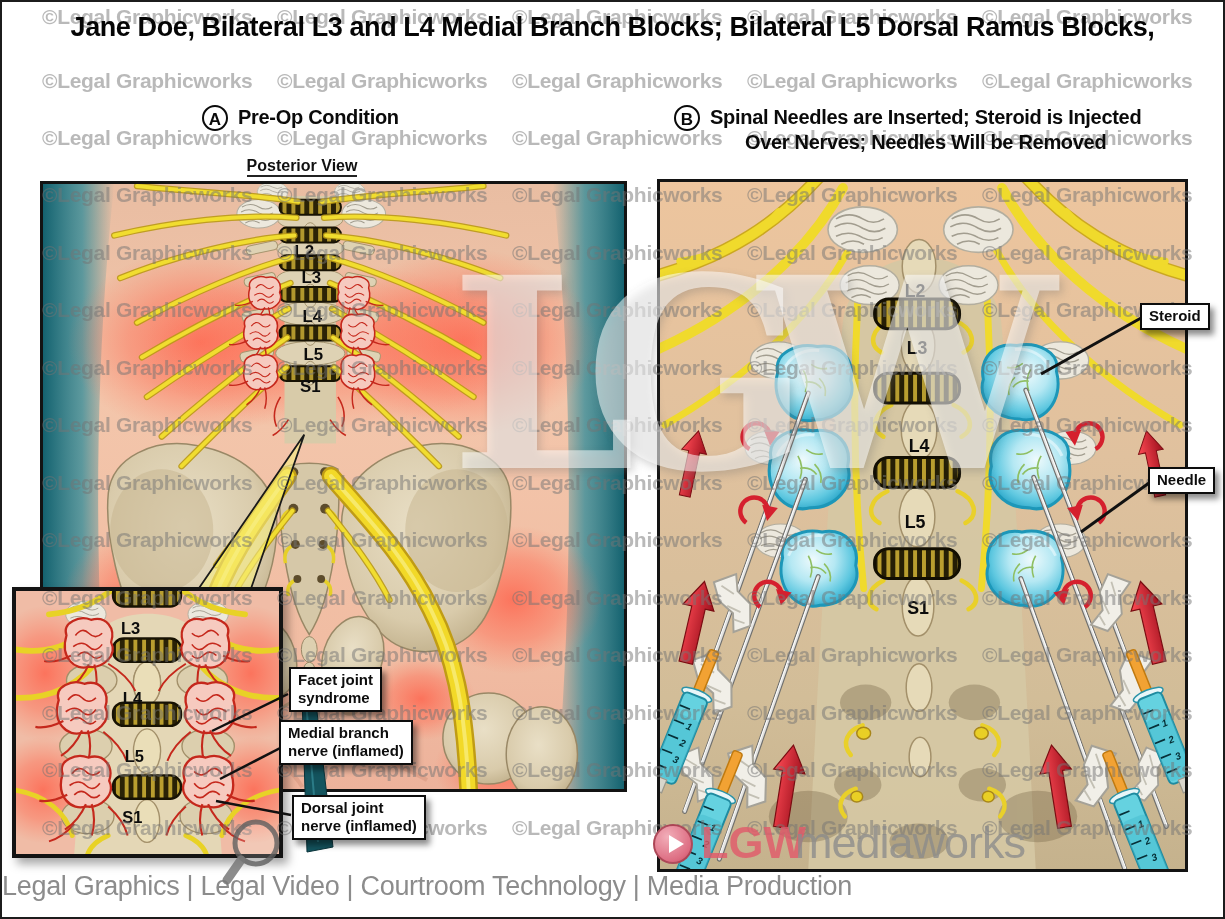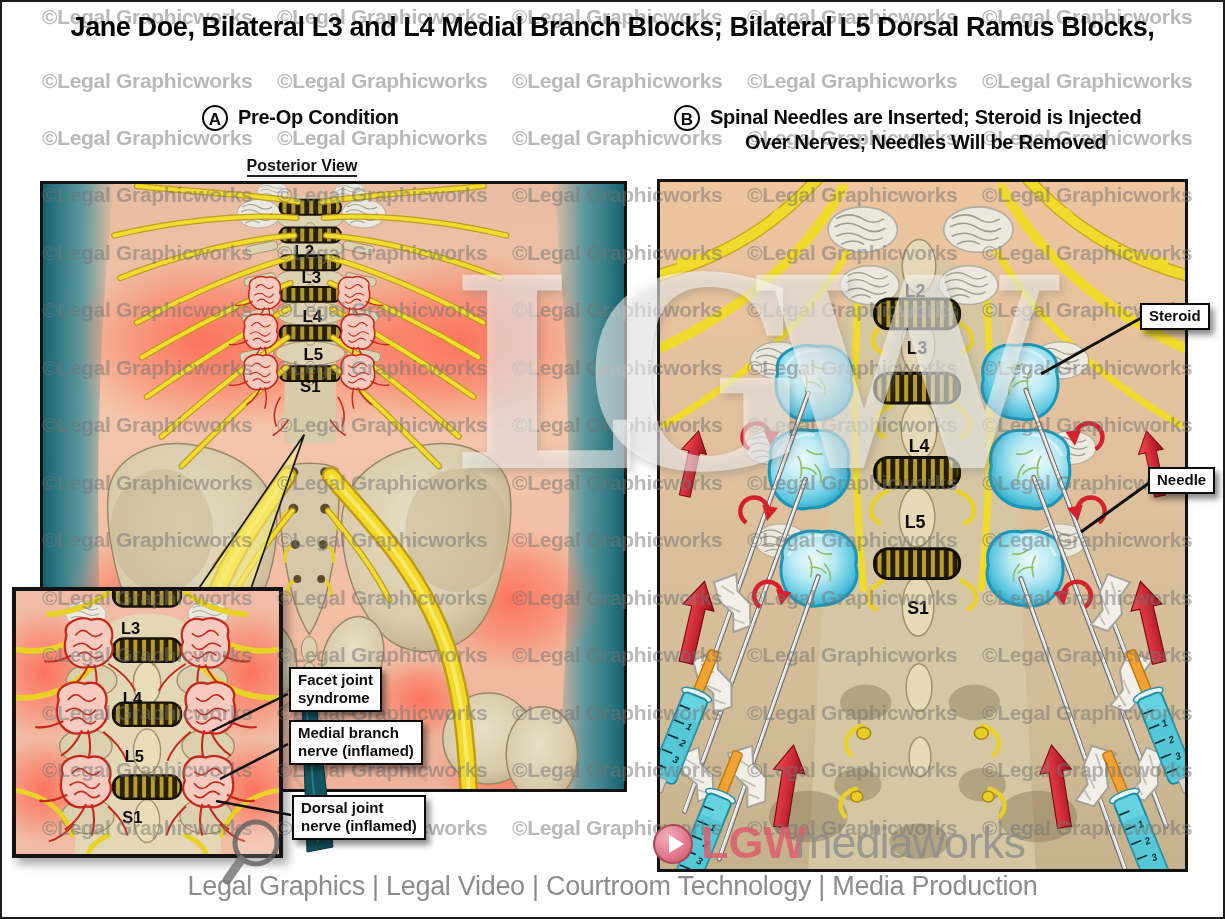--- a/index.html
+++ b/index.html
@@ -44,21 +44,21 @@
   #logo-legal{left:281px;top:818px;font-size:45px;font-weight:bold;letter-spacing:1px;color:rgba(231,117,128,0.82);}
   #logo-gw{left:405px;top:818px;font-size:45px;font-weight:400;letter-spacing:-1px;color:rgba(138,138,138,0.78);}
   #logo-lgw{left:699px;top:818px;font-size:45px;font-weight:bold;letter-spacing:0;color:rgba(224,90,106,0.82);}
   #logo-mw{left:793px;top:818px;font-size:45px;font-weight:400;letter-spacing:-1px;color:rgba(138,138,138,0.78);}
   #playbtn{position:absolute;left:651px;top:822px;width:40px;height:40px;border-radius:50%;z-index:12;
     background:radial-gradient(circle at 35% 30%,#f2aeb9,#dd6d82 70%,#c2485e);
     border:2px solid rgba(160,60,75,.8);box-sizing:border-box;}
   #playbtn:before{content:"";position:absolute;left:14px;top:9px;border-style:solid;
     border-width:9px 0 9px 15px;border-color:transparent transparent transparent #fff;}
   #magicon{position:absolute;left:218px;top:808px;width:80px;height:84px;z-index:12;}
-  #tagline{position:absolute;left:0;top:869px;width:100%;text-align:center;z-index:10;
+  #tagline{position:absolute;left:0;top:869px;width:100%;z-index:10;
     font-size:27px;color:#8c8c8c;letter-spacing:-.3px;}
   .spine-label{font-family:"Liberation Sans",sans-serif;font-weight:bold;fill:#0c0c0c;}
 </style>
 </head>
 <body>
 
 <div id="canvas">
 
   <svg width="0" height="0" style="position:absolute" aria-hidden="true">
     <defs>
@@ -684,21 +684,21 @@
       <path d="M289,813 L214,799" stroke-width="2.5"></path>
       <path d="M1139,316 L1039,372" stroke-width="3"></path>
       <path d="M1147,481 L1079,530" stroke-width="3"></path>
     </g>
   </svg>
 
   <div class="callout" style="left:287px;top:665px;">
     <div>Facet joint</div>
       <div>syndrome</div>
   </div>
-  <div class="callout" style="left:287px;top:718px;">
+  <div class="callout" style="left:277px;top:718px;">
     <div>Medial branch</div>
       <div>nerve (inflamed)</div>
   </div>
   <div class="callout" style="left:290px;top:793px;">
     <div>Dorsal joint</div>
       <div>nerve (inflamed)</div>
   </div>
   <div class="callout" style="left:1138px;top:301px;">
     <div>Steroid</div>
   </div>

